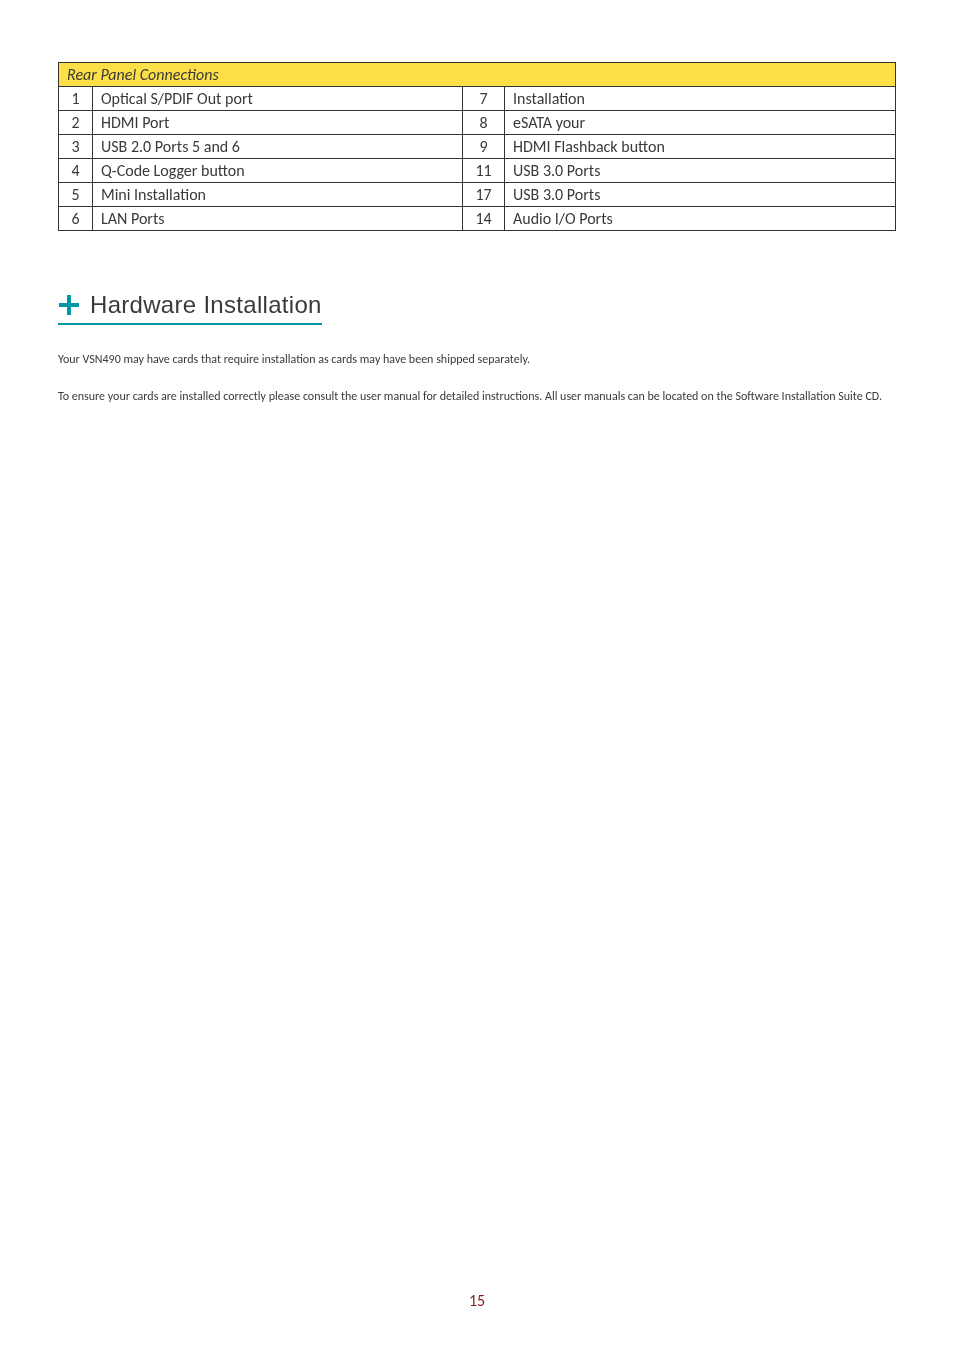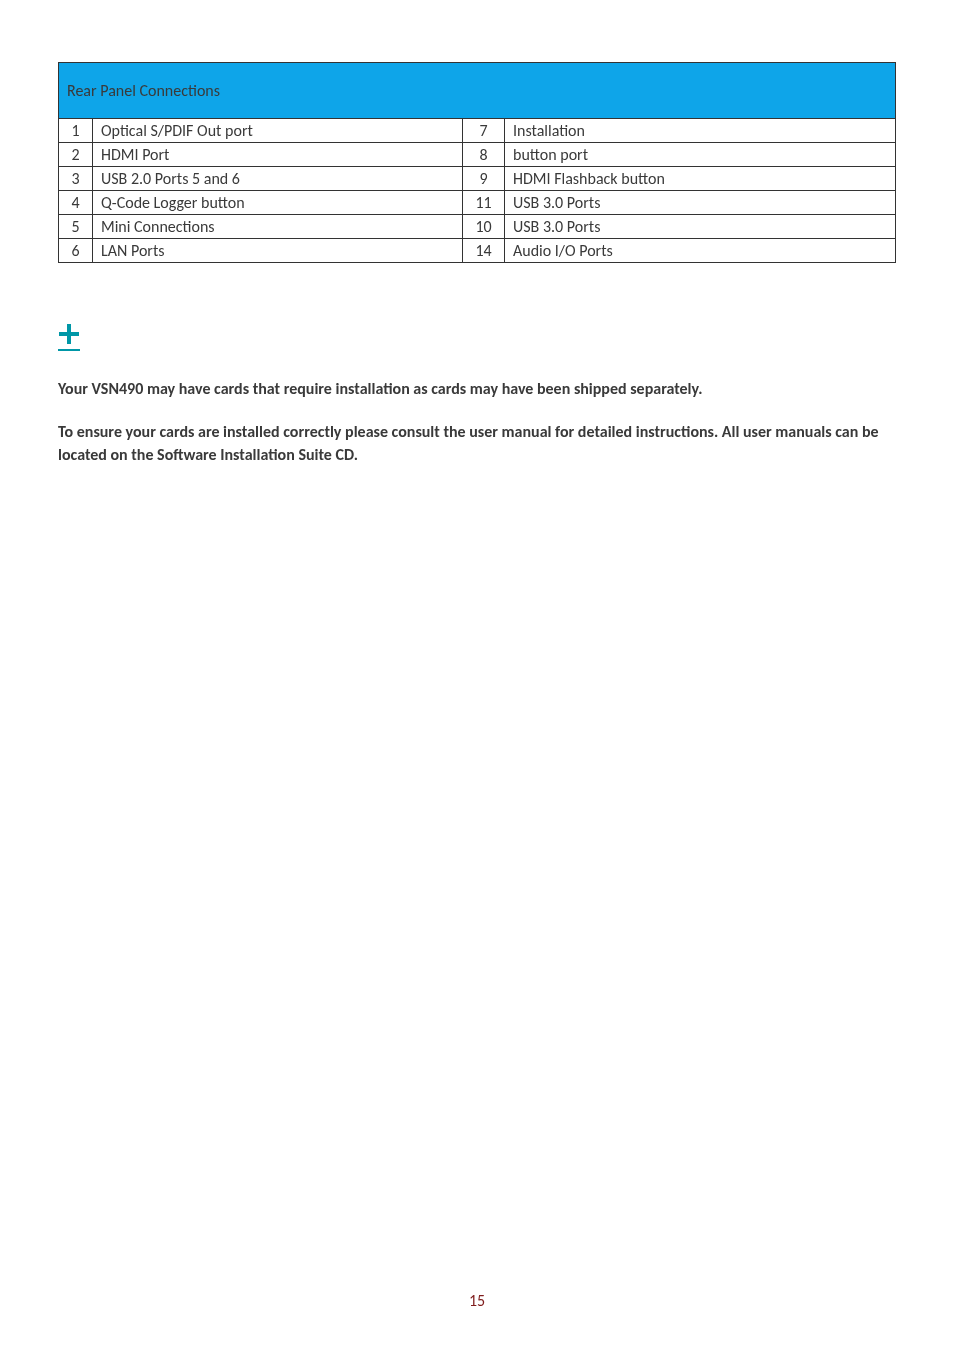--- a/index.html
+++ b/index.html
@@ -17,27 +17,28 @@
       position: relative;
       padding: 62px 58px 0 58px;
     }
     .panel-table {
       width: 100%;
       border-collapse: collapse;
       border: 1px solid #333;
       margin-bottom: 60px;
     }
     .panel-table th {
-      background: #0ea5e9;
+      background: #fde047;
       text-align: left;
       font-weight: 400;
-      padding: 18px 8px;
+      padding: 2px 8px;
       border: 1px solid #333;
       font-size: 16px;
       color: #3a3a3a;
+      font-style: italic;
     }
     .panel-table td {
       border: 1px solid #333;
       padding: 2px 8px;
       font-size: 16px;
       color: #3a3a3a;
       vertical-align: middle;
     }
     .panel-table td.num {
       width: 34px;
@@ -68,25 +69,24 @@
       stroke-width: 4;
     }
     .heading-text {
       font-size: 24px;
       font-weight: 400;
       color: #3a3a3a;
       font-family: "Segoe UI", "Trebuchet MS", sans-serif;
       letter-spacing: 0.3px;
     }
     .body-text {
-      font-size: 16px;
+      font-size: 12px;
       color: #3a3a3a;
       line-height: 1.45;
       margin-bottom: 20px;
-      font-weight: bold;
     }
     .page-number {
       position: absolute;
       bottom: 40px;
       left: 0;
       width: 100%;
       text-align: center;
       font-size: 16px;
       color: #7f1d1d;
     }
@@ -106,54 +106,55 @@
     <tr>
       <td class="num">1</td>
       <td class="desc1">Optical S/PDIF Out port</td>
       <td class="num2">7</td>
       <td>Installation</td>
     </tr>
     <tr>
       <td class="num">2</td>
       <td class="desc1">HDMI Port</td>
       <td class="num2">8</td>
-      <td>button port</td>
+      <td>eSATA your</td>
     </tr>
     <tr>
       <td class="num">3</td>
       <td class="desc1">USB 2.0 Ports 5 and 6</td>
       <td class="num2">9</td>
       <td>HDMI Flashback button</td>
     </tr>
     <tr>
       <td class="num">4</td>
       <td class="desc1">Q-Code Logger button</td>
       <td class="num2">11</td>
       <td>USB 3.0 Ports</td>
     </tr>
     <tr>
       <td class="num">5</td>
-      <td class="desc1">Mini Connections</td>
-      <td class="num2">10</td>
+      <td class="desc1">Mini Installation</td>
+      <td class="num2">17</td>
       <td>USB 3.0 Ports</td>
     </tr>
     <tr>
       <td class="num">6</td>
       <td class="desc1">LAN Ports</td>
       <td class="num2">14</td>
       <td>Audio I/O Ports</td>
     </tr>
   </tbody>
 </table>
 
 <div class="section-heading">
   <svg class="plus-icon" viewBox="0 0 22 22">
     <line x1="11" y1="1" x2="11" y2="21"></line>
     <line x1="1" y1="11" x2="21" y2="11"></line>
   </svg>
+  <span class="heading-text">Hardware Installation</span>
 </div>
 
 <p class="body-text">Your VSN490 may have cards that require installation as cards may have been shipped separately.</p>
 
 <p class="body-text">To ensure your cards are installed correctly please consult the user manual for detailed instructions.  All user manuals can be located on the Software Installation Suite CD.</p>
 
 <div class="page-number">15</div>
 
 
 

